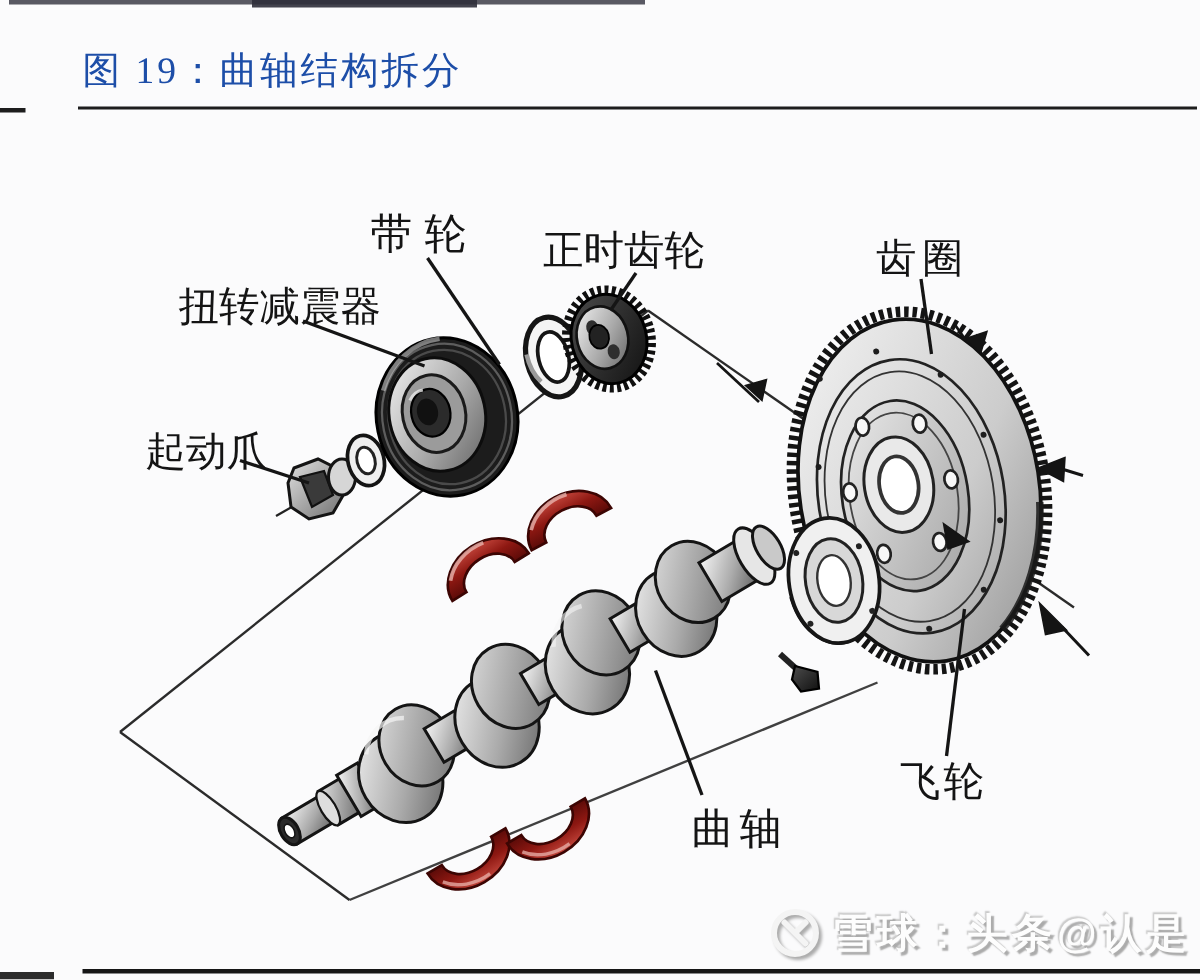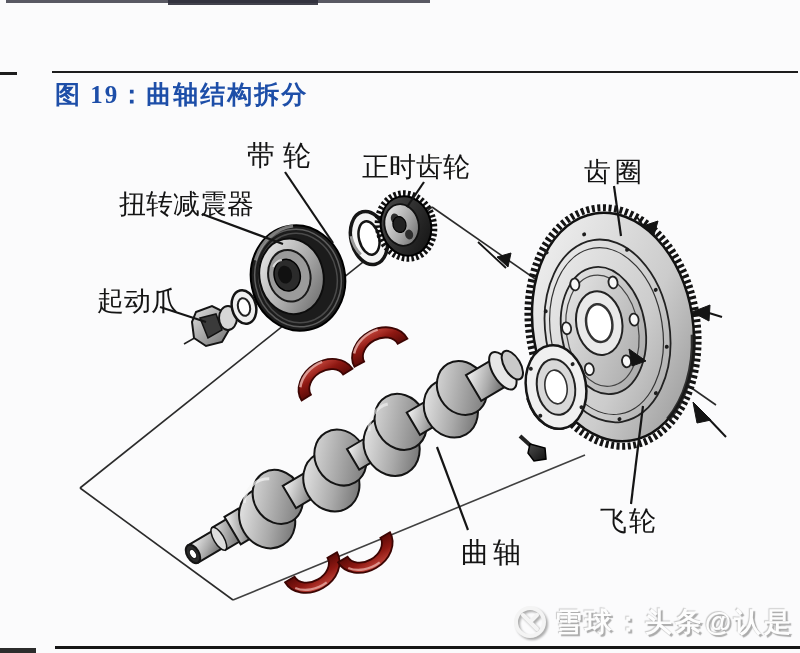--- a/index.html
+++ b/index.html
@@ -5,23 +5,22 @@
   html,body{margin:0;padding:0;}
   body{
     width:800px;height:653px;position:relative;overflow:hidden;
     background:#fbfbfc;
     font-family:"Liberation Sans", sans-serif;
   }
   .topbar{position:absolute;top:0;left:6px;width:424px;height:3px;background:#3c3c48;opacity:.85;}
   .topbar-chunk{position:absolute;top:0;left:168px;width:150px;height:5px;background:#2e2e3a;opacity:.9;}
   .fig-title{
     position:absolute;left:55px;top:30px;
-    font-size:25px;font-weight:bold;letter-spacing:2px;
+    font-size:25px;font-weight:normal;letter-spacing:2px;
     font-family:"Liberation Serif", serif;
-    margin-top:48px;
   }
   .rule-top{position:absolute;top:71px;left:52px;width:746px;height:2px;background:#1d1d1d;}
   .rule-top-stub{position:absolute;top:72px;left:0;width:17px;height:3px;background:#1d1d1d;}
   .rule-bottom{position:absolute;top:646px;left:55px;width:745px;height:3px;background:#161616;}
   .rule-bottom-stub{position:absolute;top:648px;left:0;width:36px;height:5px;background:#2c2c2c;}
   .stage{position:absolute;left:0;top:0;width:800px;height:653px;}
   .watermark{
     position:absolute;top:600px;right:6px;height:44px;
     display:flex;align-items:center;gap:8px;
     color:#fdfdfd;font-size:27px;font-weight:bold;letter-spacing:3px;

